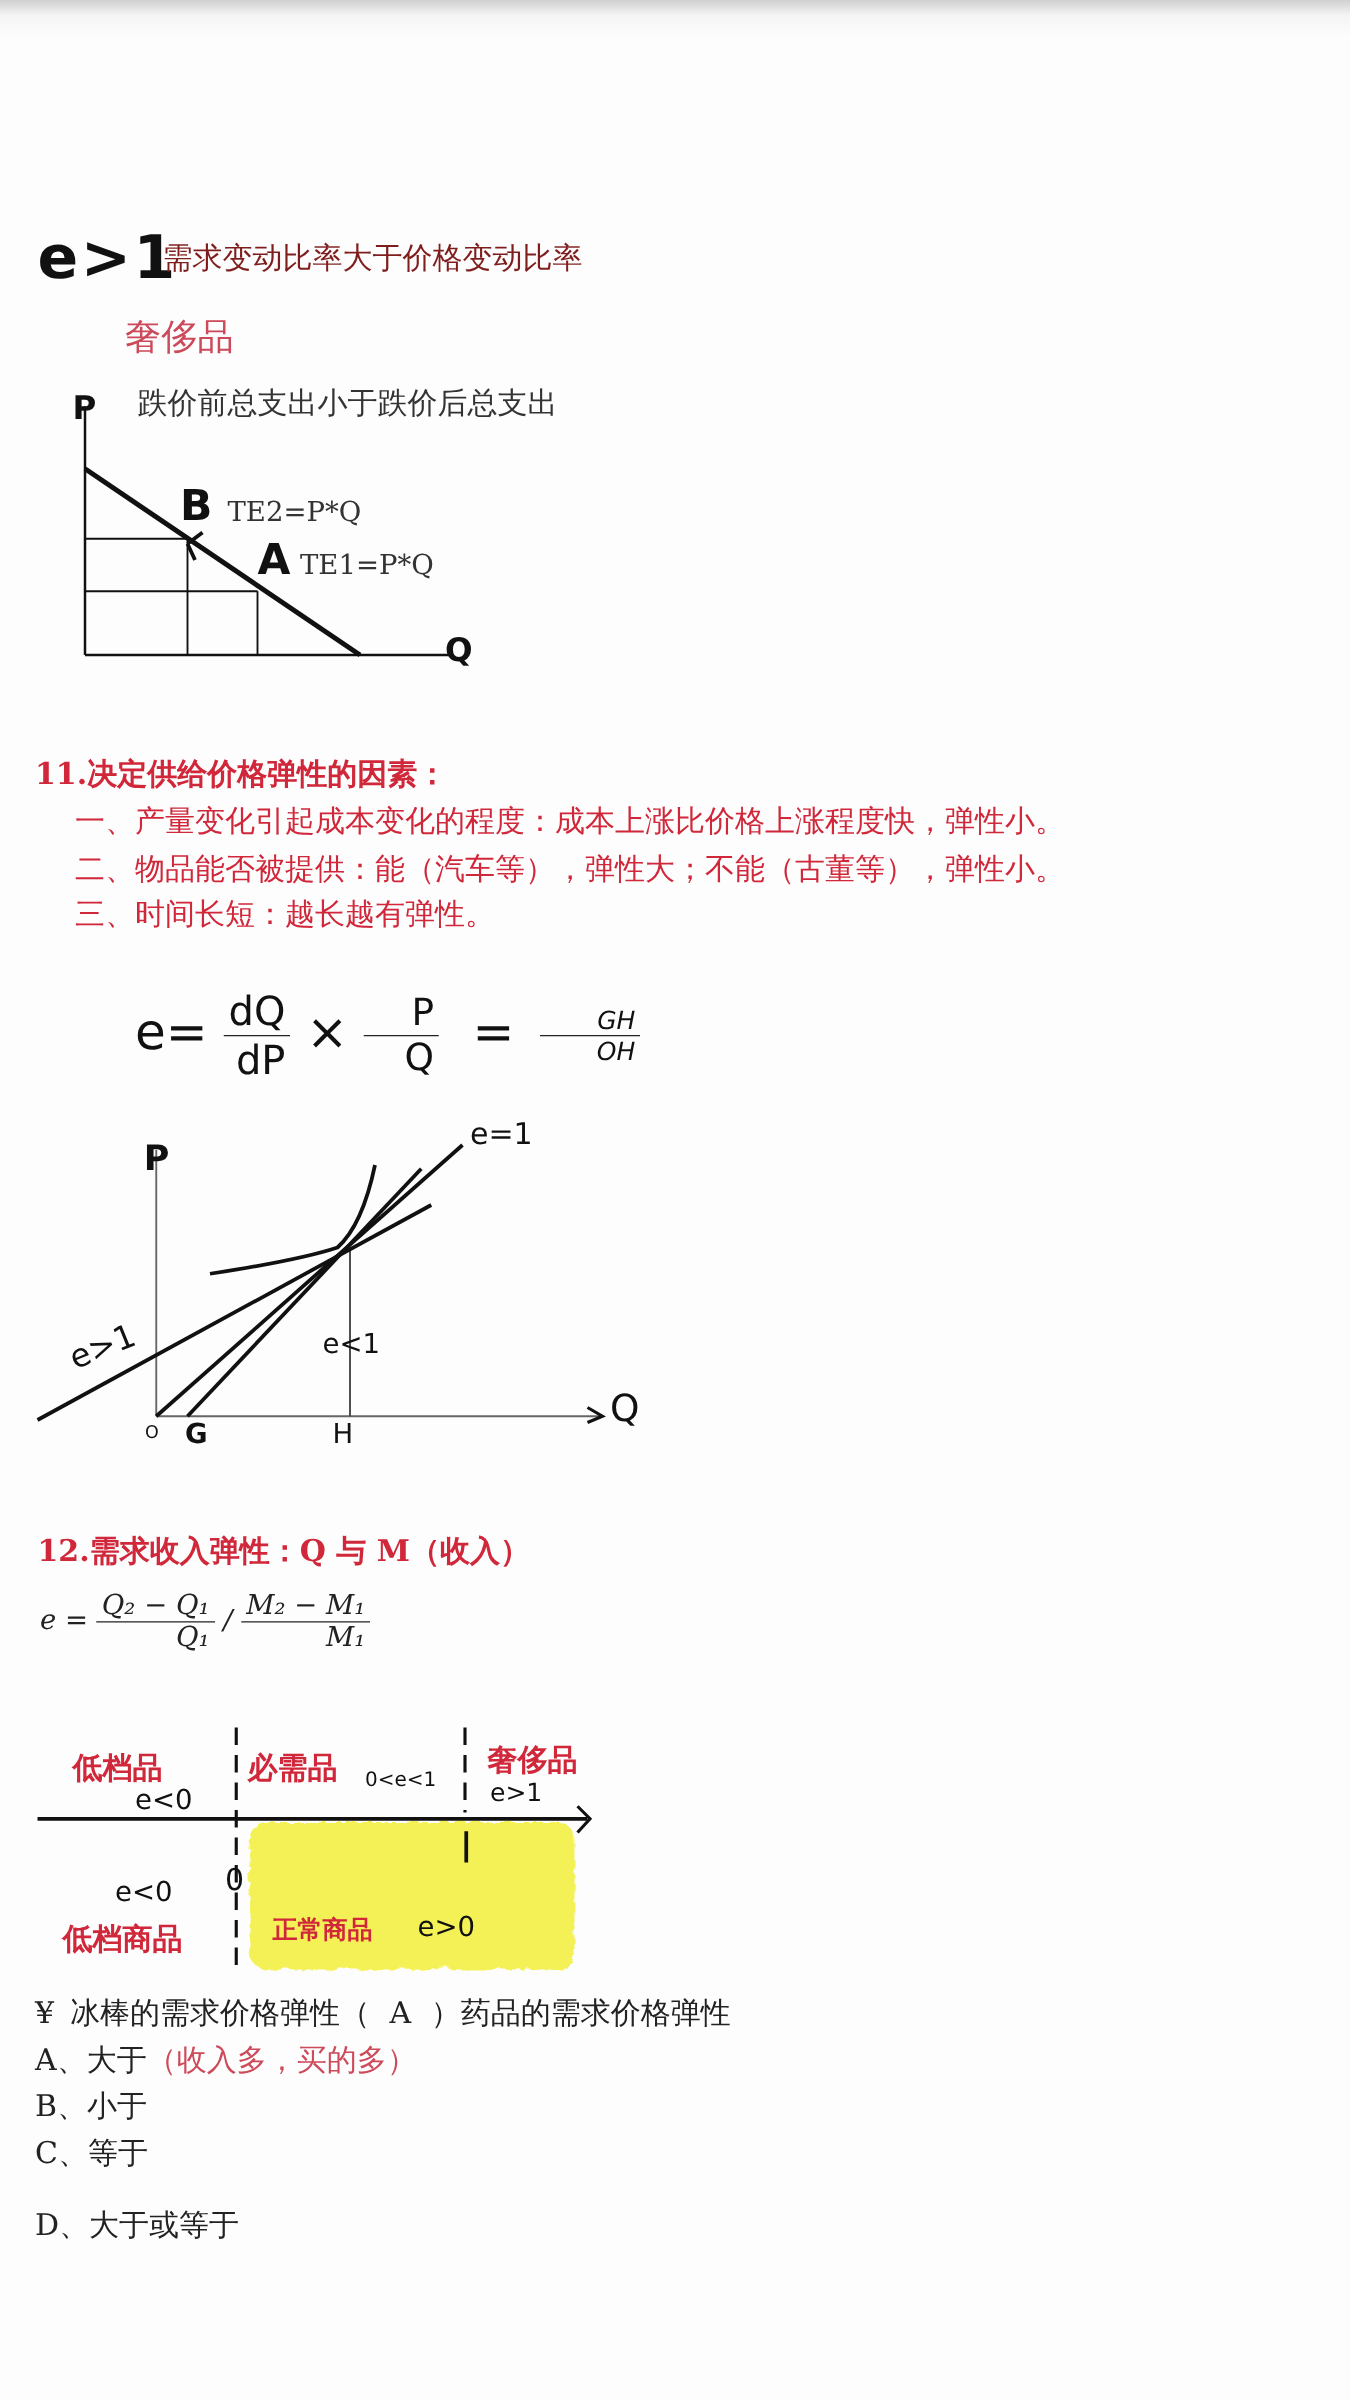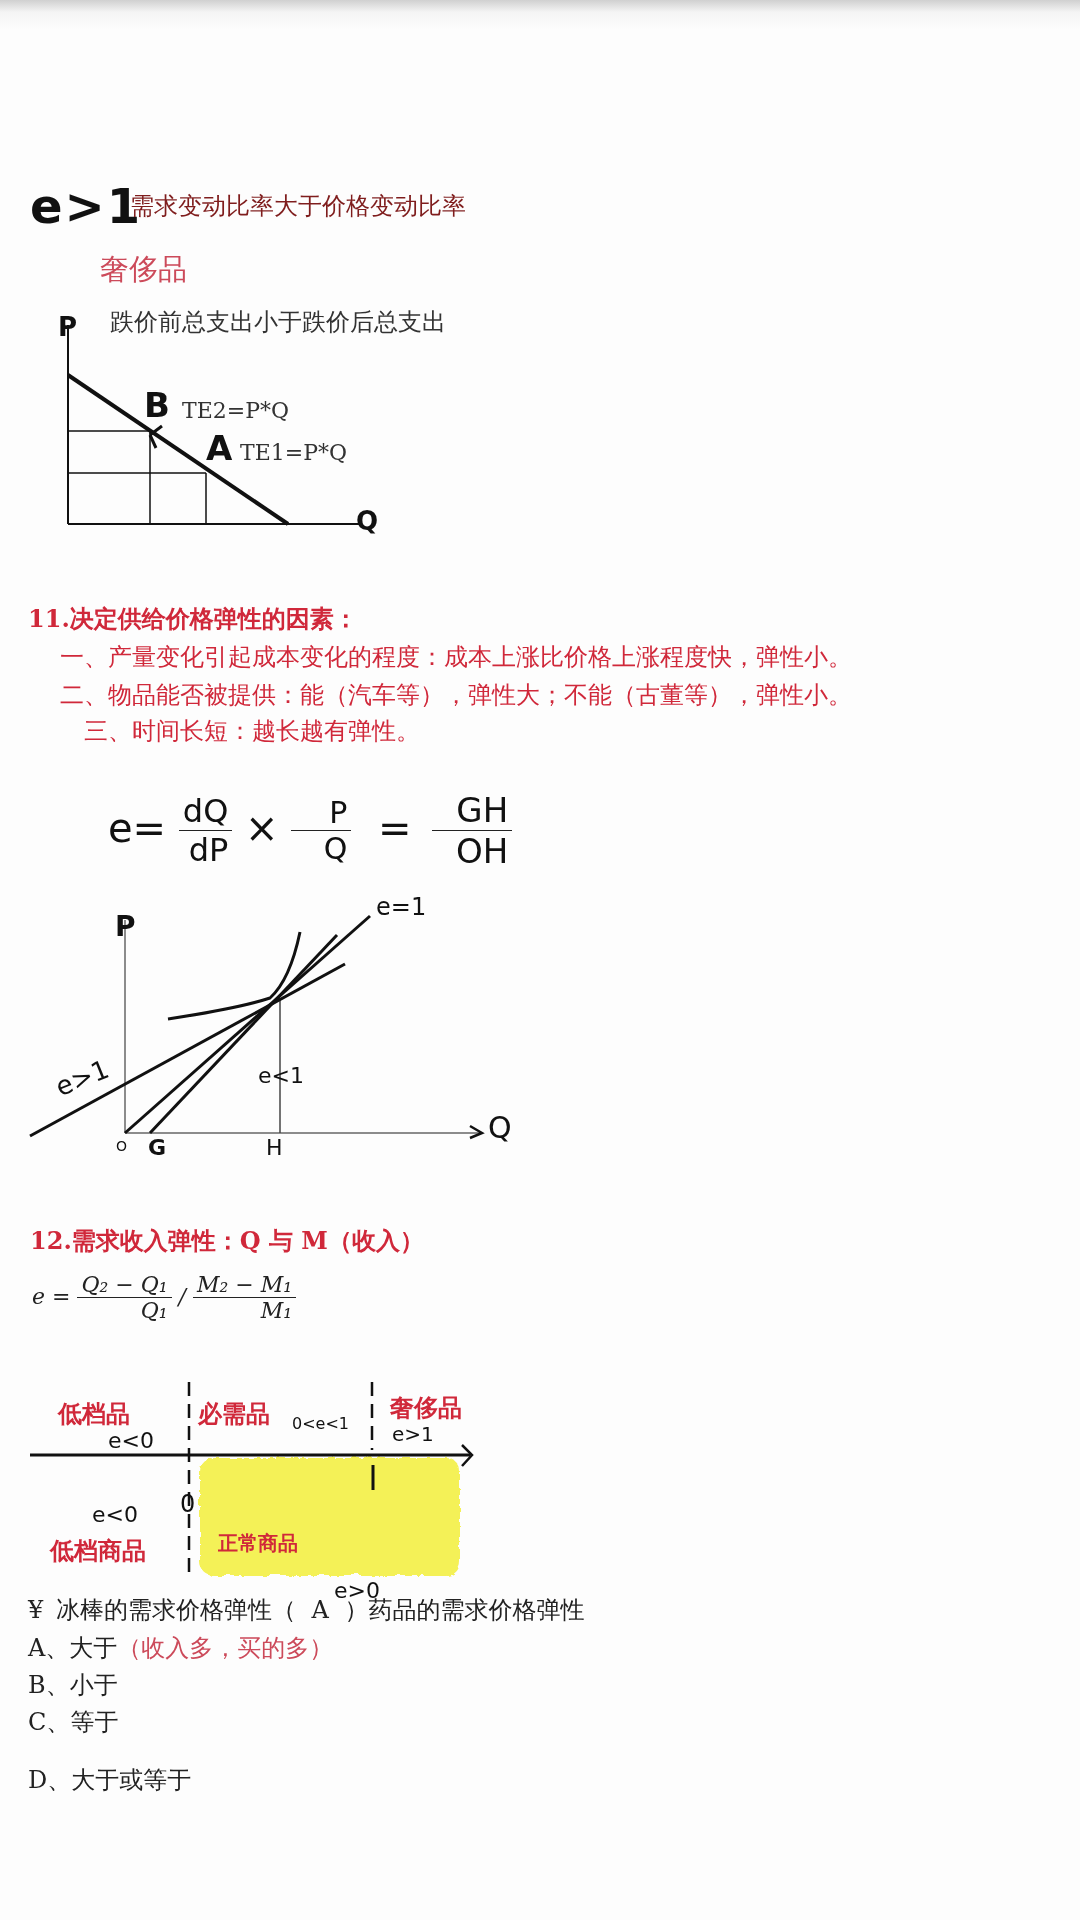--- a/index.html
+++ b/index.html
@@ -52,35 +52,35 @@
   <div class="abs hand" style="left:144px;top:385px;font-size:34px;font-weight:bold;">B</div>
   <div class="abs" style="left:182px;top:398px;font-size:22px;color:#333;">TE2=P*Q</div>
   <div class="abs hand" style="left:206px;top:428px;font-size:34px;font-weight:bold;">A</div>
   <div class="abs" style="left:240px;top:440px;font-size:22px;color:#333;">TE1=P*Q</div>
 </div>
 
 <div>
   <div class="abs red line-item" style="left:28px;top:603px;font-size:24px;font-weight:bold;">11.决定供给价格弹性的因素：</div>
   <div class="abs red line-item" style="left:60px;top:641px;font-size:24px;">一、产量变化引起成本变化的程度：成本上涨比价格上涨程度快，弹性小。</div>
   <div class="abs red line-item" style="left:60px;top:679px;font-size:24px;">二、物品能否被提供：能（汽车等），弹性大；不能（古董等），弹性小。</div>
-  <div class="abs red line-item" style="left:60px;top:715px;font-size:24px;margin-left:24px;">三、时间长短：越长越有弹性。</div>
+  <div class="abs red line-item" style="left:60px;top:715px;font-size:24px;">三、时间长短：越长越有弹性。</div>
 
   <div class="abs hand" style="left:108px;top:790px;font-size:40px;">
     <span>e=</span>
     <span class="frac" style="font-size:32px;">
       <span class="num">dQ</span>
       <span class="den">dP</span>
     </span>
     <span>×</span>
     <span class="frac" style="font-size:30px;min-width:60px;">
       <span class="num">P</span>
       <span class="den">Q</span>
     </span>
     <span style="margin-left:14px;">=</span>
-    <span class="frac" style="font-size:34px;min-width:80px;margin-left:8px;">
+    <span class="frac" style="font-size:20px;min-width:80px;margin-left:8px;font-style:italic;">
       <span class="num">GH</span>
       <span class="den">OH</span>
     </span>
   </div>
 
   <svg style="left:0;top:880px;" width="540" height="280">
     <g stroke="#111" fill="none">
       <line x1="125" y1="40" x2="125" y2="253" stroke="#666" stroke-width="1.5"></line>
       <line x1="125" y1="253" x2="480" y2="253" stroke="#666" stroke-width="1.5"></line>
       <path d="M470 246 L482 253 L470 258" stroke-width="2.5"></path>
@@ -140,21 +140,21 @@
   <div class="abs sans red" style="left:58px;top:1398px;font-size:24px;font-weight:bold;">低档品</div>
   <div class="abs hand" style="left:108px;top:1428px;font-size:22px;">e&lt;0</div>
   <div class="abs sans red" style="left:198px;top:1398px;font-size:24px;font-weight:bold;">必需品</div>
   <div class="abs hand" style="left:248px;top:1414px;font-size:16px;margin-left:44px;">0&lt;e&lt;1</div>
   <div class="abs sans red" style="left:390px;top:1392px;font-size:24px;font-weight:bold;">奢侈品</div>
   <div class="abs hand" style="left:392px;top:1422px;font-size:20px;">e&gt;1</div>
   <div class="abs hand" style="left:180px;top:1490px;font-size:24px;">0</div>
   <div class="abs hand" style="left:92px;top:1502px;font-size:22px;">e&lt;0</div>
   <div class="abs sans red" style="left:50px;top:1535px;font-size:24px;font-weight:bold;">低档商品</div>
   <div class="abs sans red" style="left:218px;top:1530px;font-size:20px;font-weight:bold;">正常商品</div>
-  <div class="abs hand" style="left:334px;top:1530px;font-size:22px;margin-top:48px;">e&gt;0</div>
+  <div class="abs hand" style="left:334px;top:1530px;font-size:22px;">e&gt;0</div>
 </div>
 
 <div>
   <div class="abs line-item" style="left:28px;top:1594px;font-size:24px;">
     <span>¥</span>
     <span style="margin-left:5px;">冰棒的需求价格弹性（</span>
     <span style="margin:0 8px;">A</span>
     <span>）药品的需求价格弹性</span>
   </div>
   <div class="abs line-item" style="left:28px;top:1632px;font-size:24px;">

